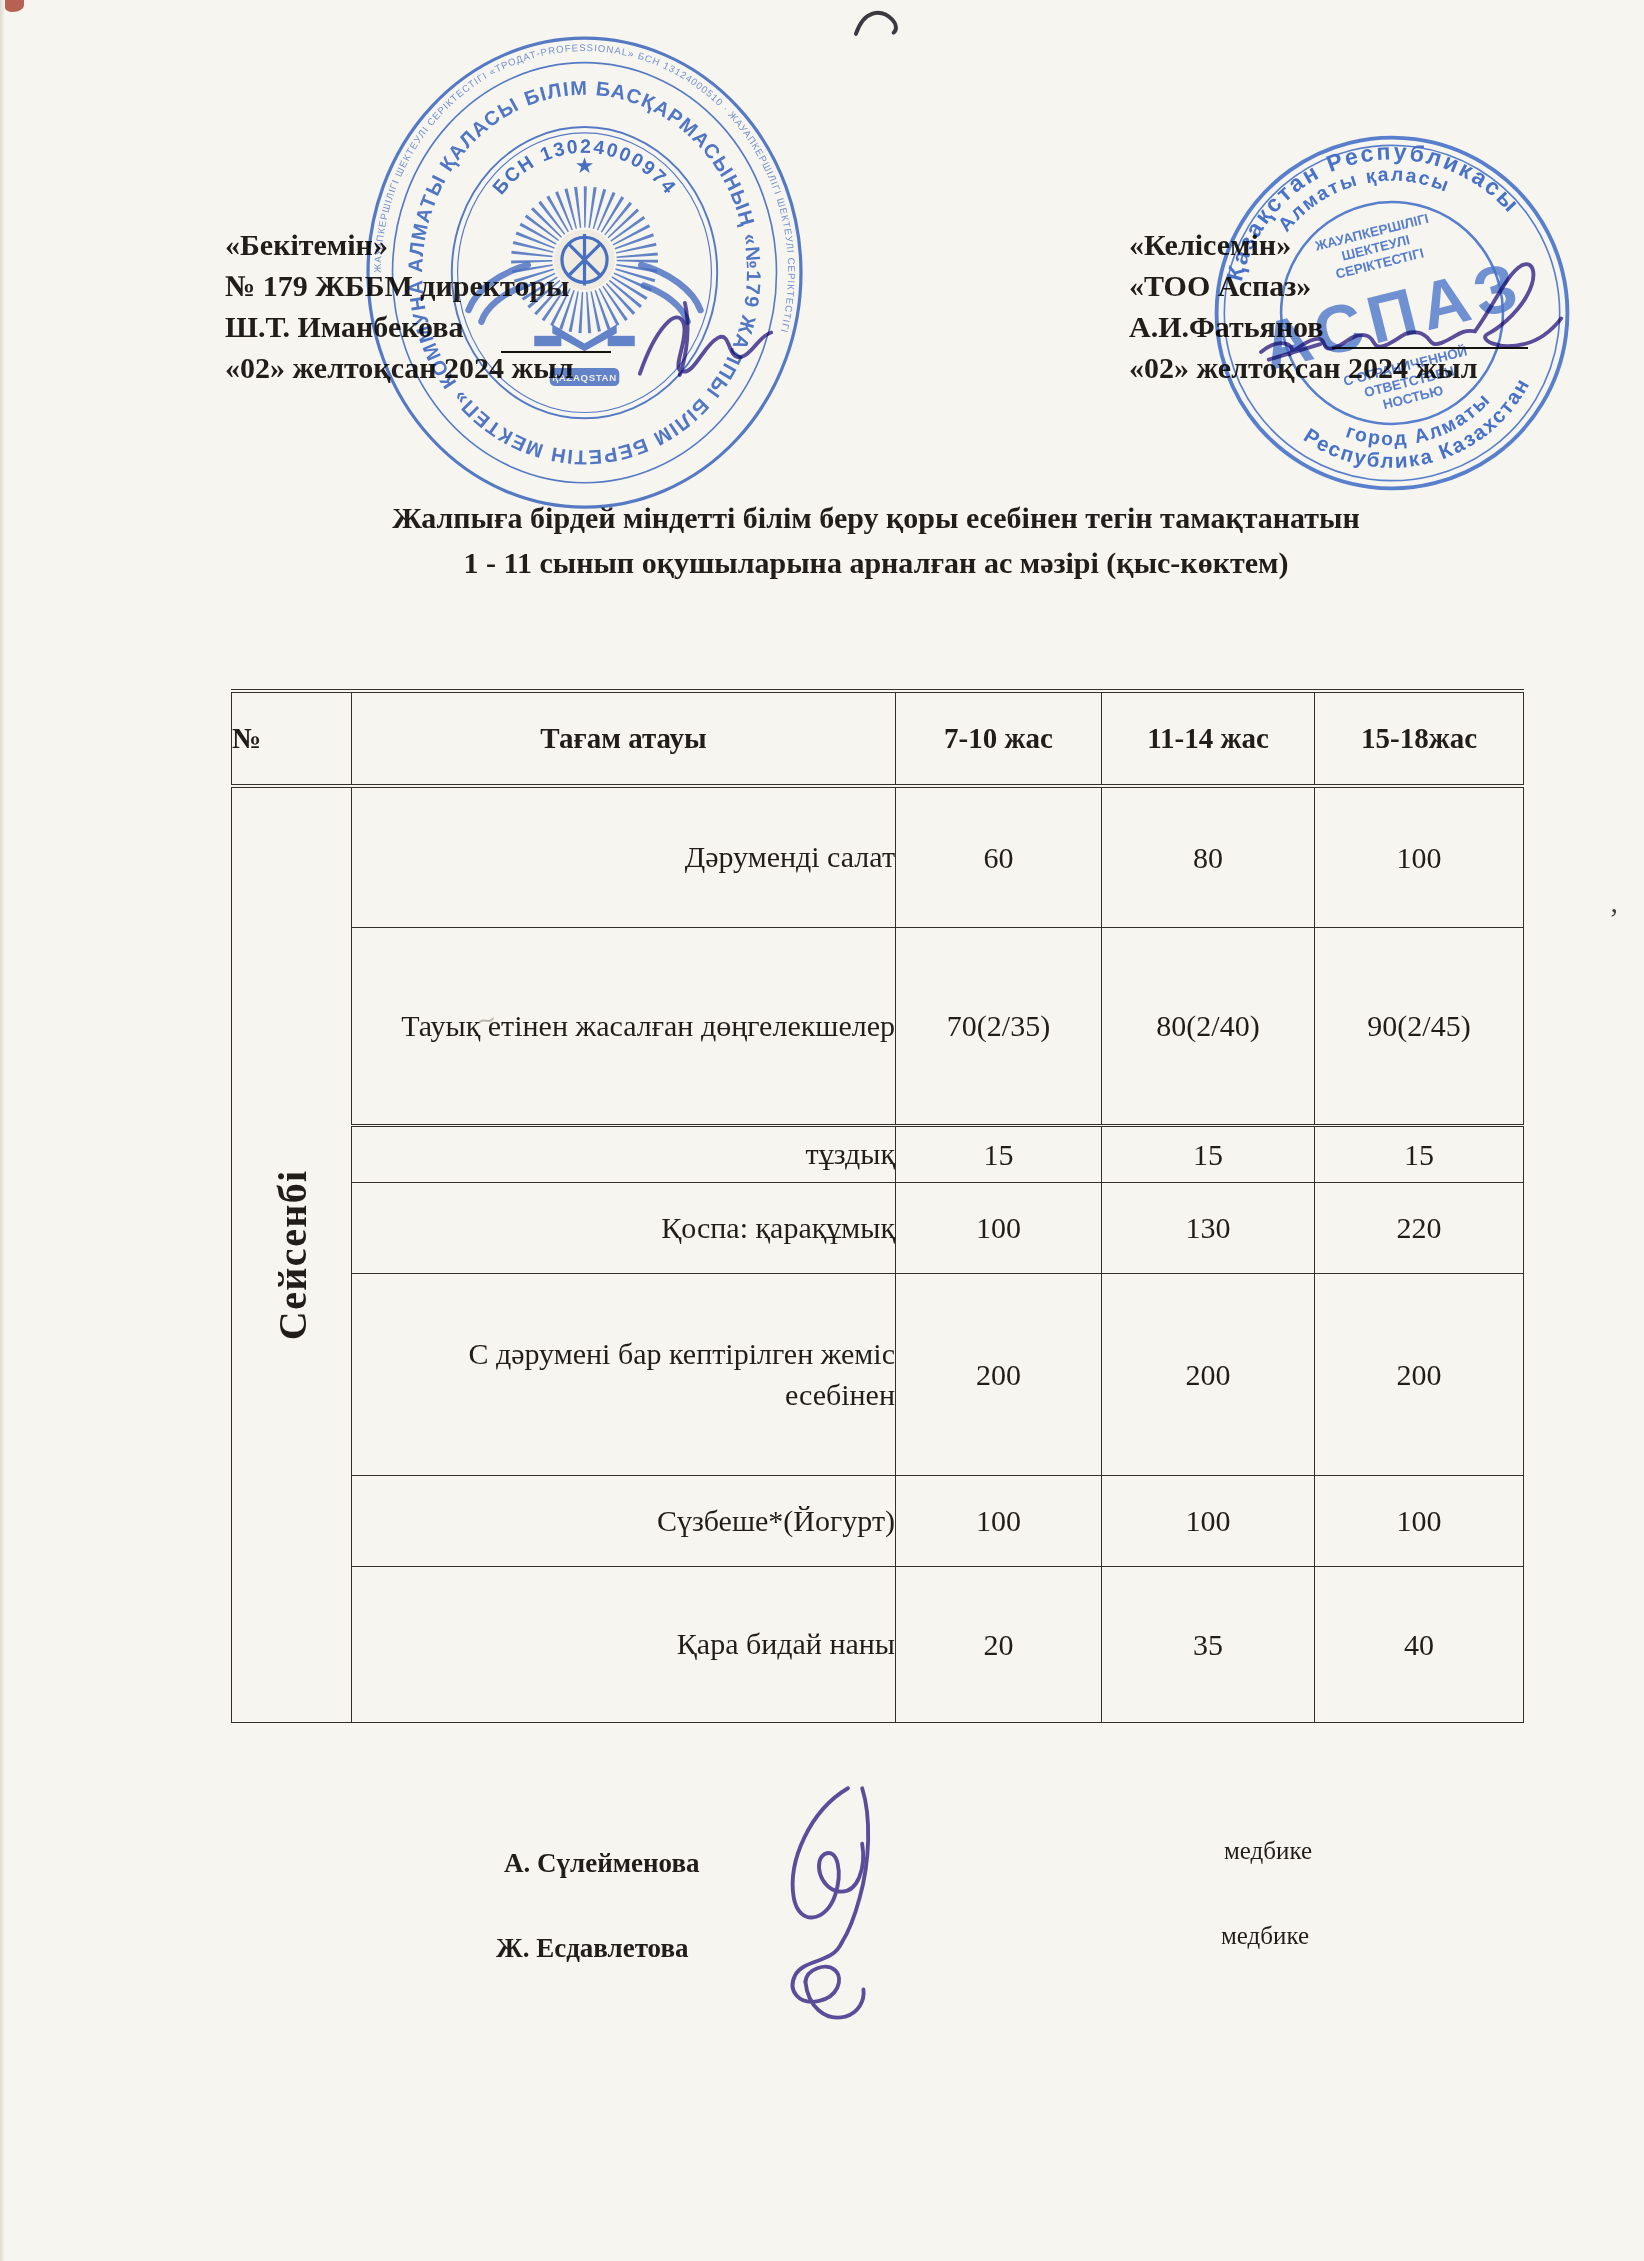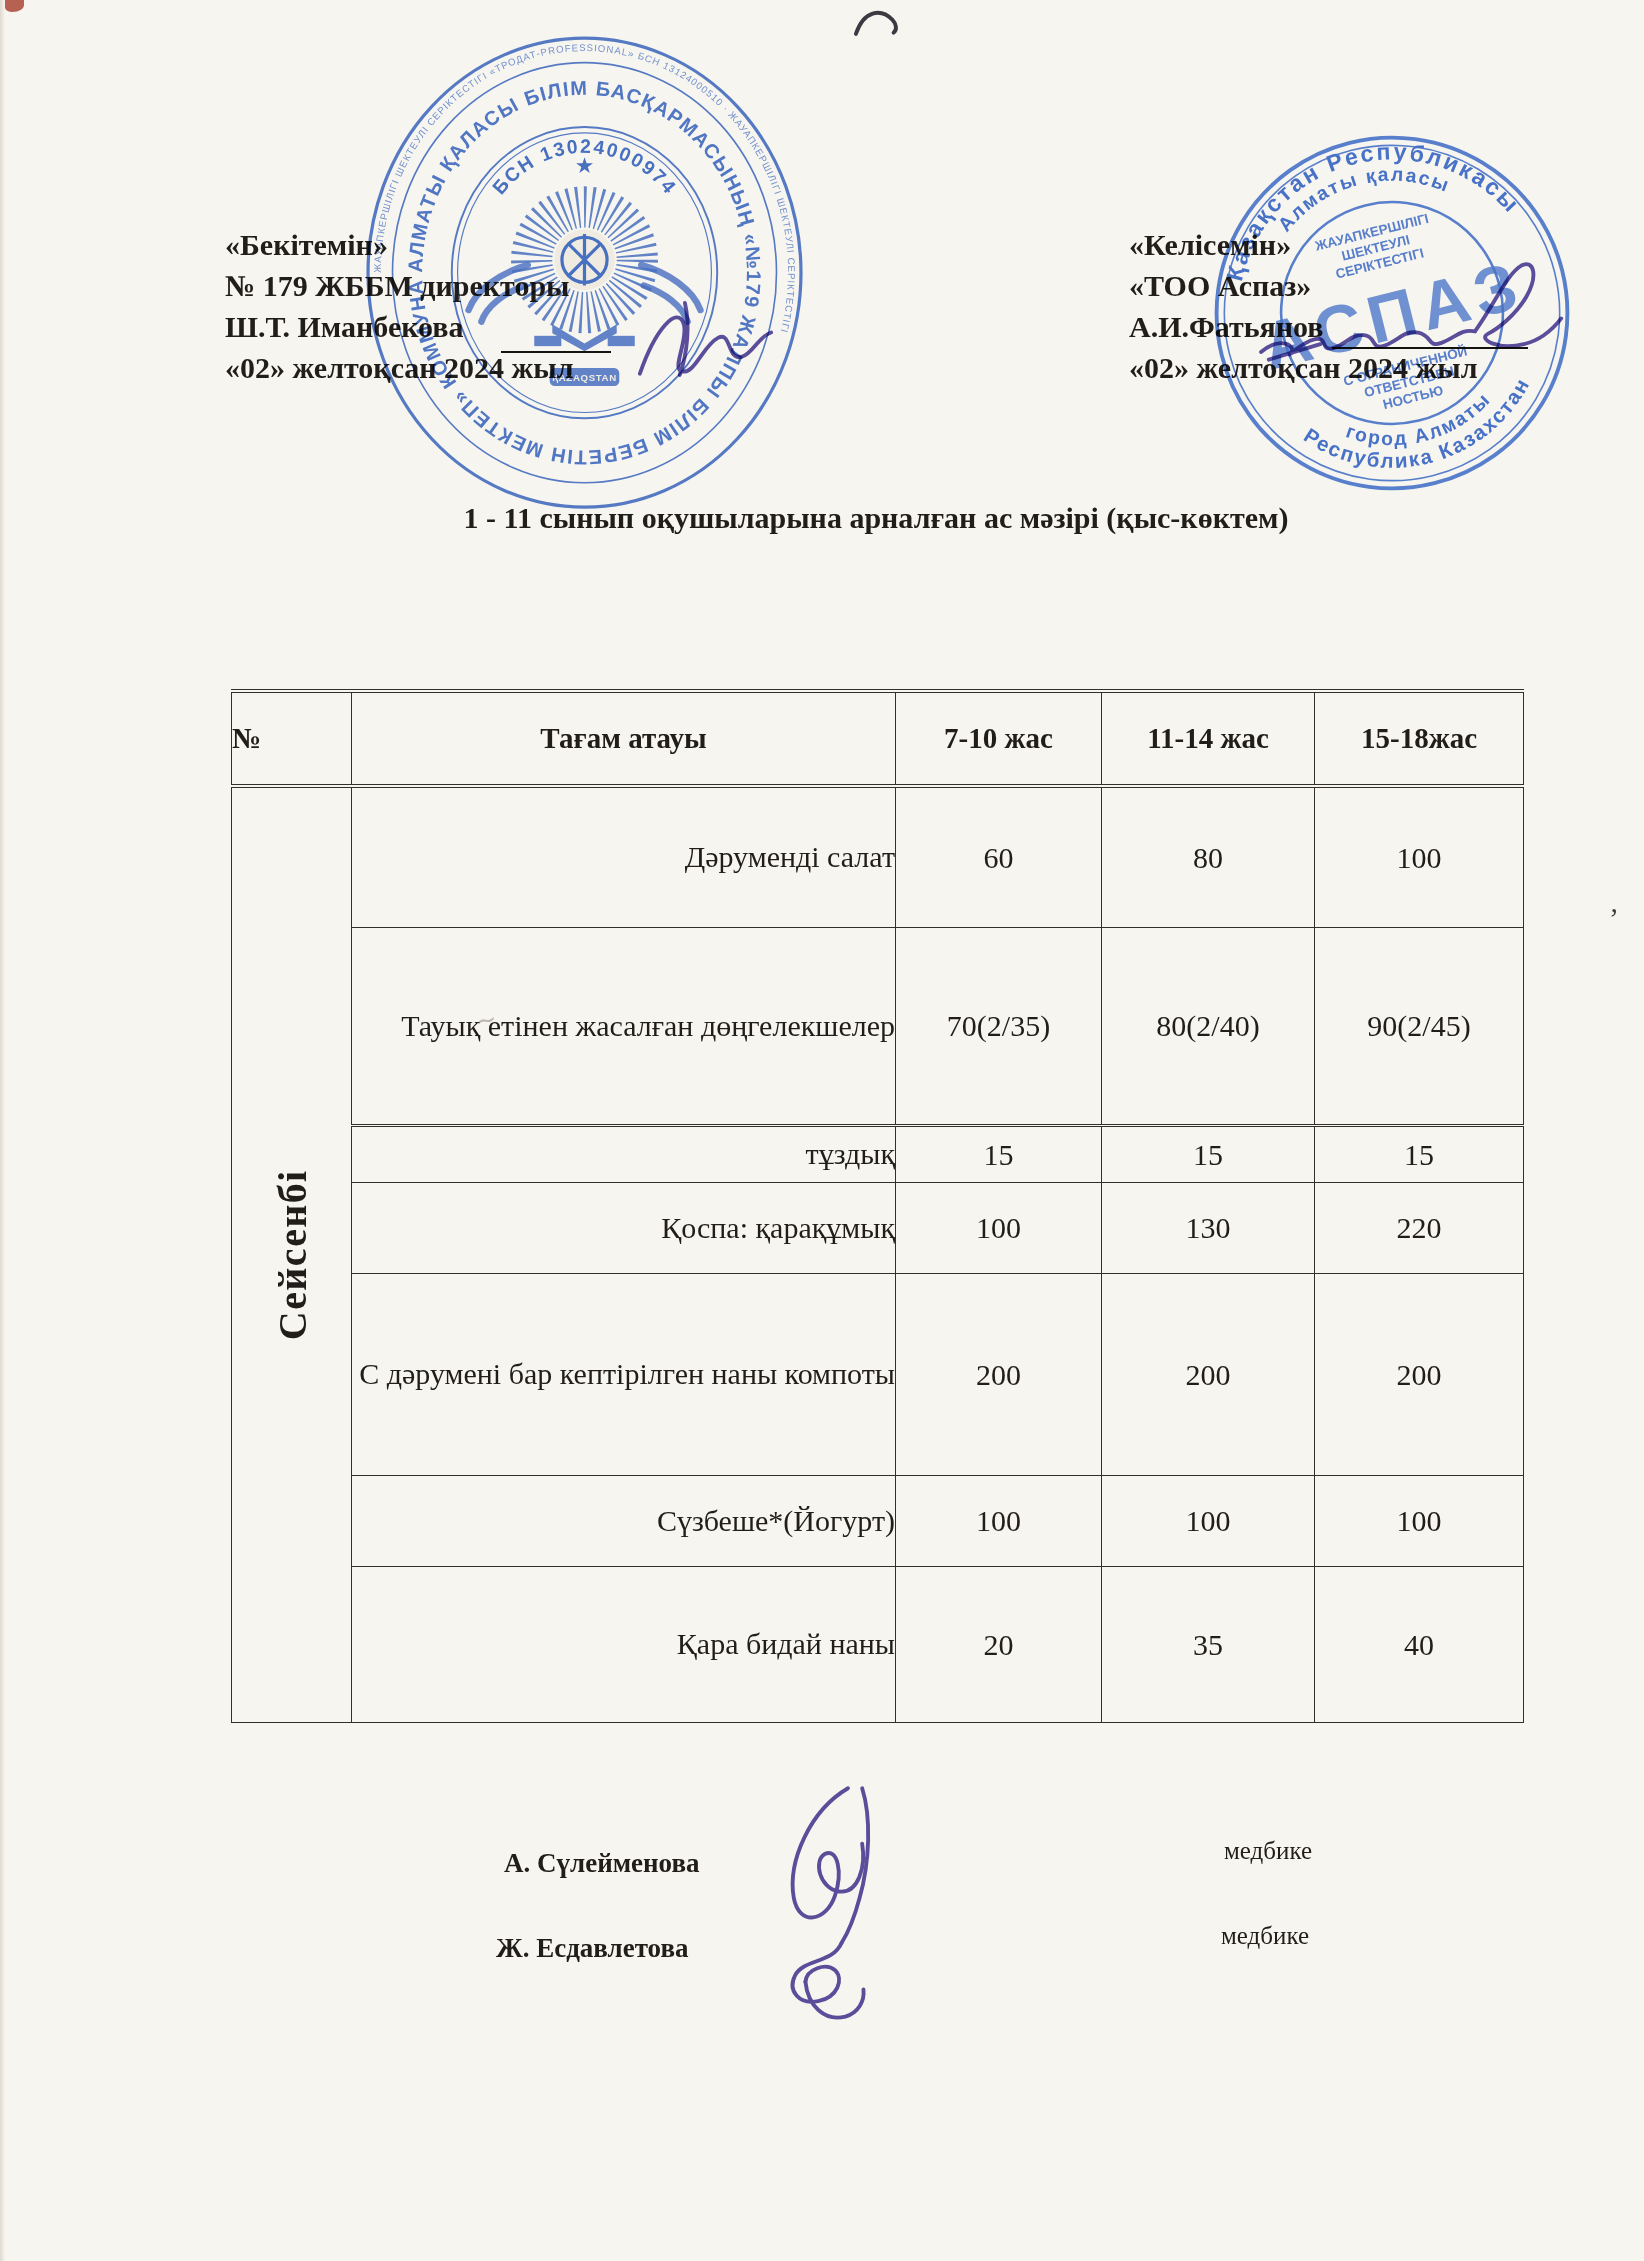--- a/index.html
+++ b/index.html
@@ -187,20 +187,21 @@
 
   <svg class="abs ink" style="left:1243px;top:250px;" width="335" height="142" viewBox="0 0 520 220" xmlns="http://www.w3.org/2000/svg">
     <g stroke="#4c3d99" stroke-width="6" fill="none" stroke-linecap="round" opacity="0.9">
       <path d="M28,158 C60,132 84,150 74,160 C64,170 92,142 112,138 C132,134 120,158 140,152 C160,146 168,130 188,132 C208,134 198,156 220,148 C242,140 250,124 272,128 C294,132 286,152 308,144 C330,136 338,122 360,126"></path>
       <path d="M360,126 C388,88 410,36 432,24 C452,14 458,40 440,72 C424,100 396,122 380,130 C364,138 396,156 436,146 C462,140 480,124 494,106"></path>
       <path d="M40,170 L120,146"></path>
     </g>
   </svg>
 
   <div class="abs doc-title">
+    <div>Жалпыға бірдей міндетті білім беру қоры есебінен тегін тамақтанатын</div>
     <div>1 - 11 сынып оқушыларына арналған ас мәзірі (қыс-көктем)</div>
   </div>
 
   <table class="menu">
     <colgroup>
       <col style="width:120px">
         <col style="width:544px">
         <col style="width:206px">
         <col style="width:213px">
         <col style="width:209px">
@@ -236,21 +237,21 @@
         <td class="val">15</td>
         <td class="val">15</td>
       </tr>
       <tr class="row-mix">
         <td class="dish">Қоспа: қарақұмық</td>
         <td class="val">100</td>
         <td class="val">130</td>
         <td class="val">220</td>
       </tr>
       <tr class="row-compot">
-        <td class="dish">С дәрумені бар кептірілген наны компоты</td>
+        <td class="dish">С дәрумені бар кептірілген жеміс есебінен</td>
         <td class="val">200</td>
         <td class="val">200</td>
         <td class="val">200</td>
       </tr>
       <tr class="row-yog">
         <td class="dish">Сүзбеше*(Йогурт)</td>
         <td class="val">100</td>
         <td class="val">100</td>
         <td class="val">100</td>
       </tr>

